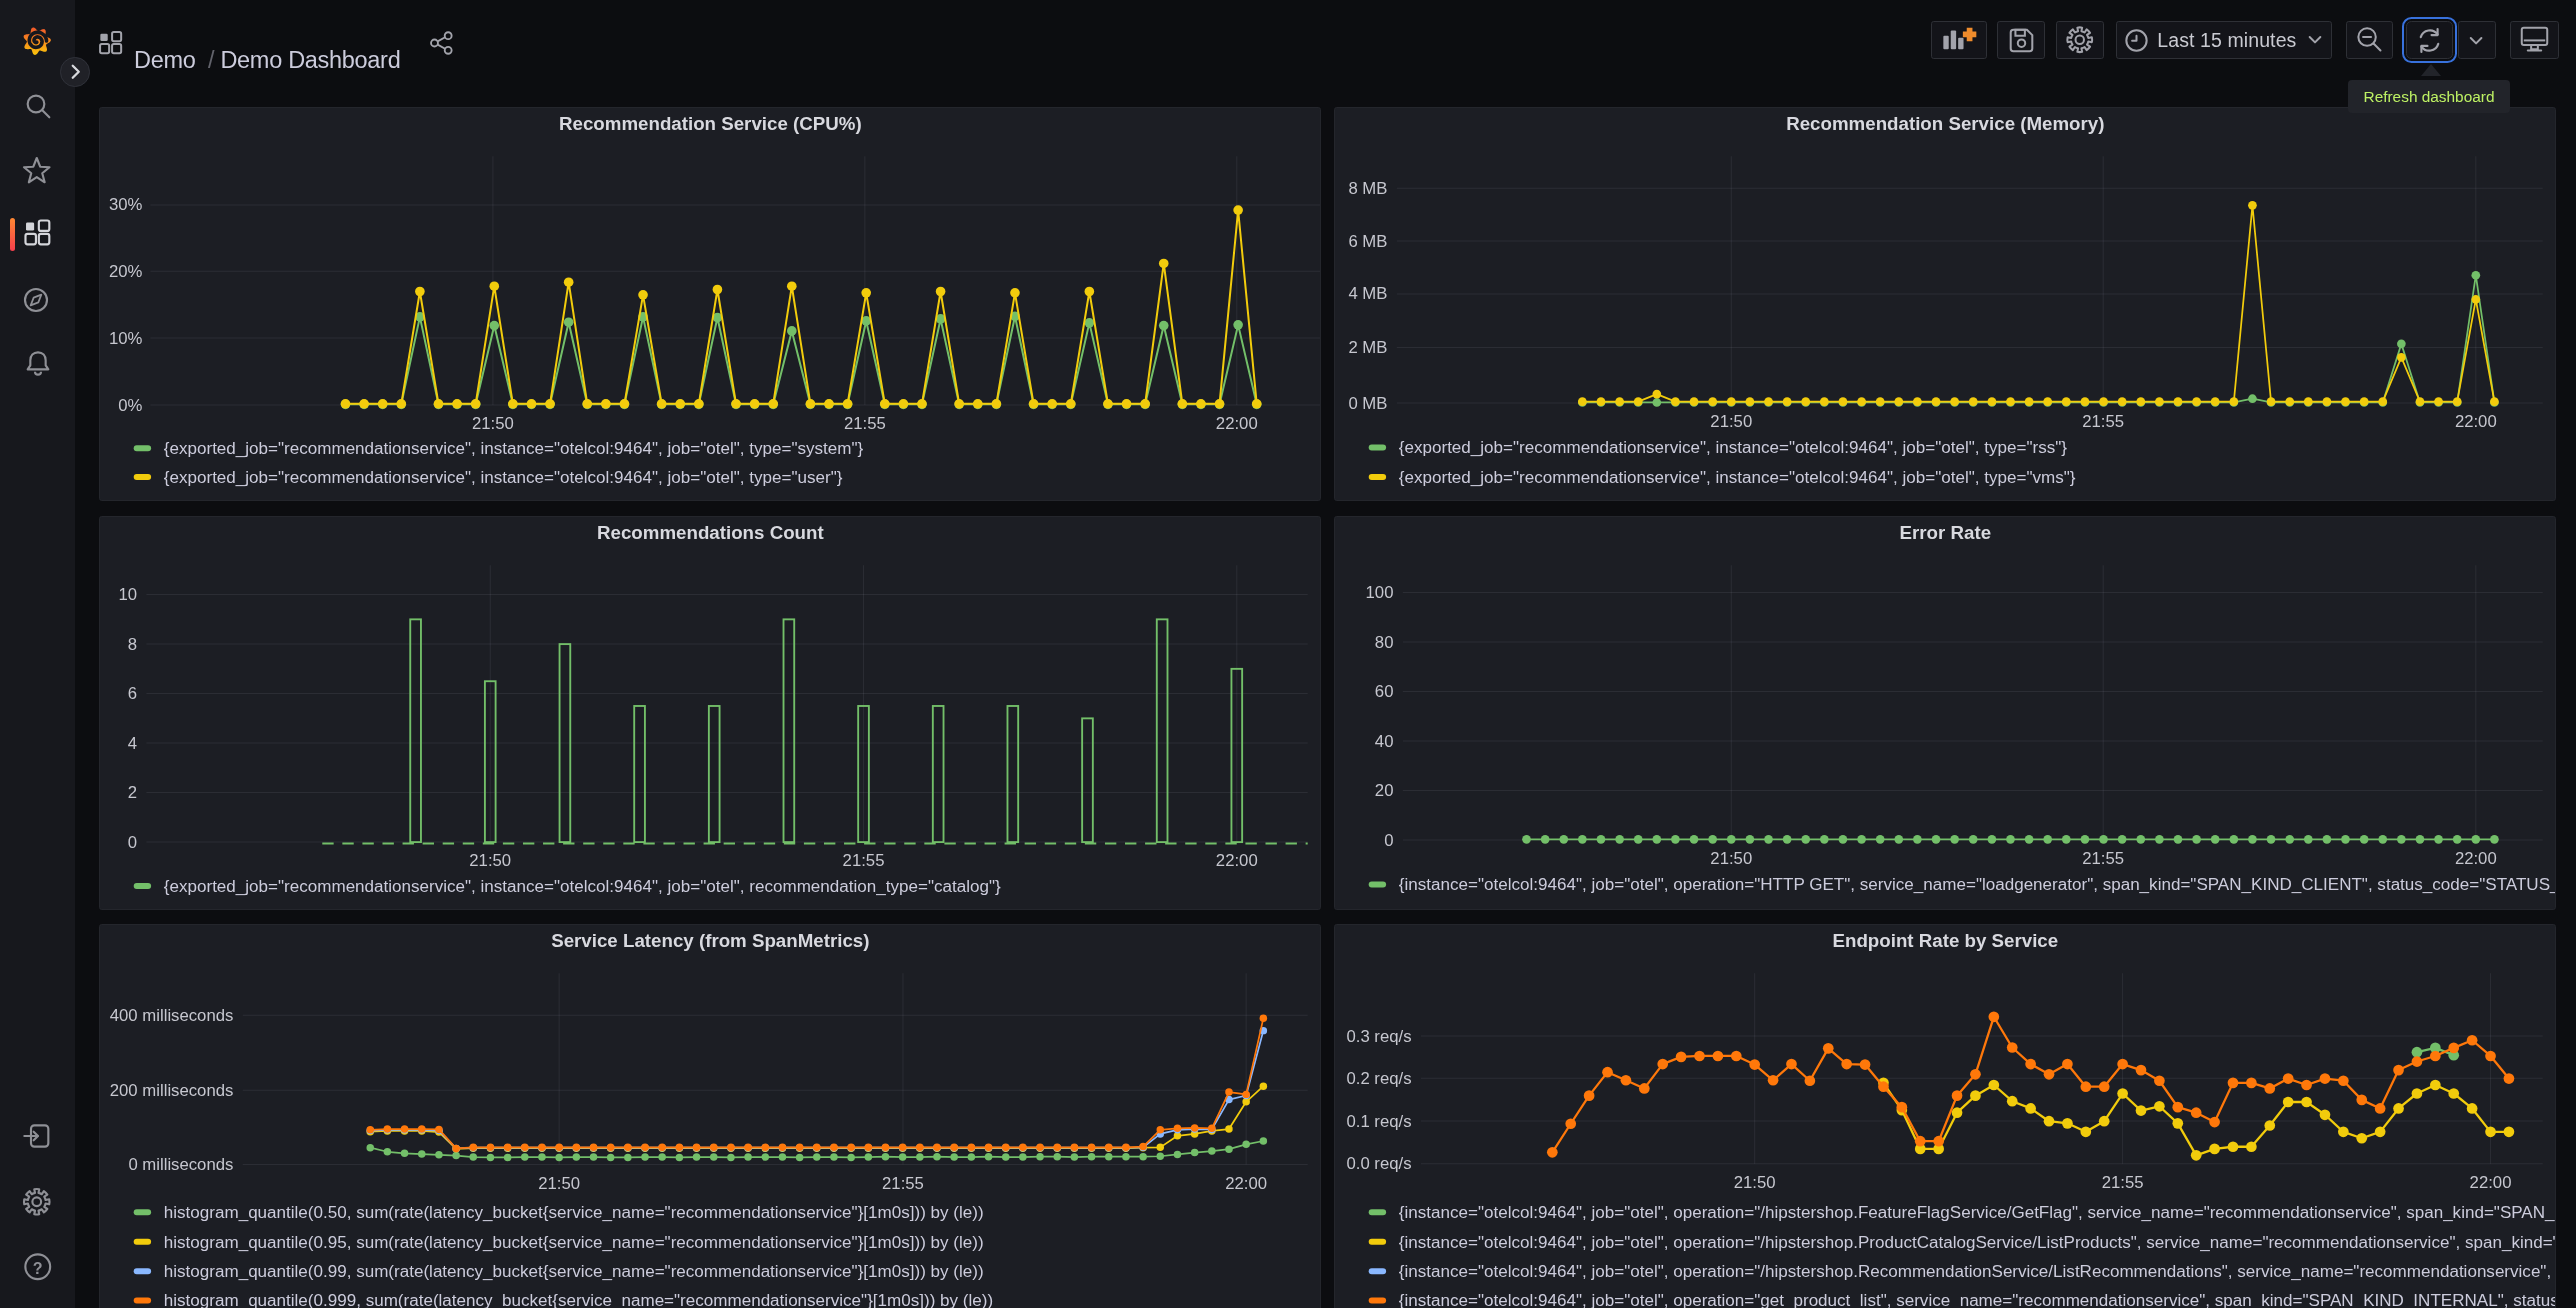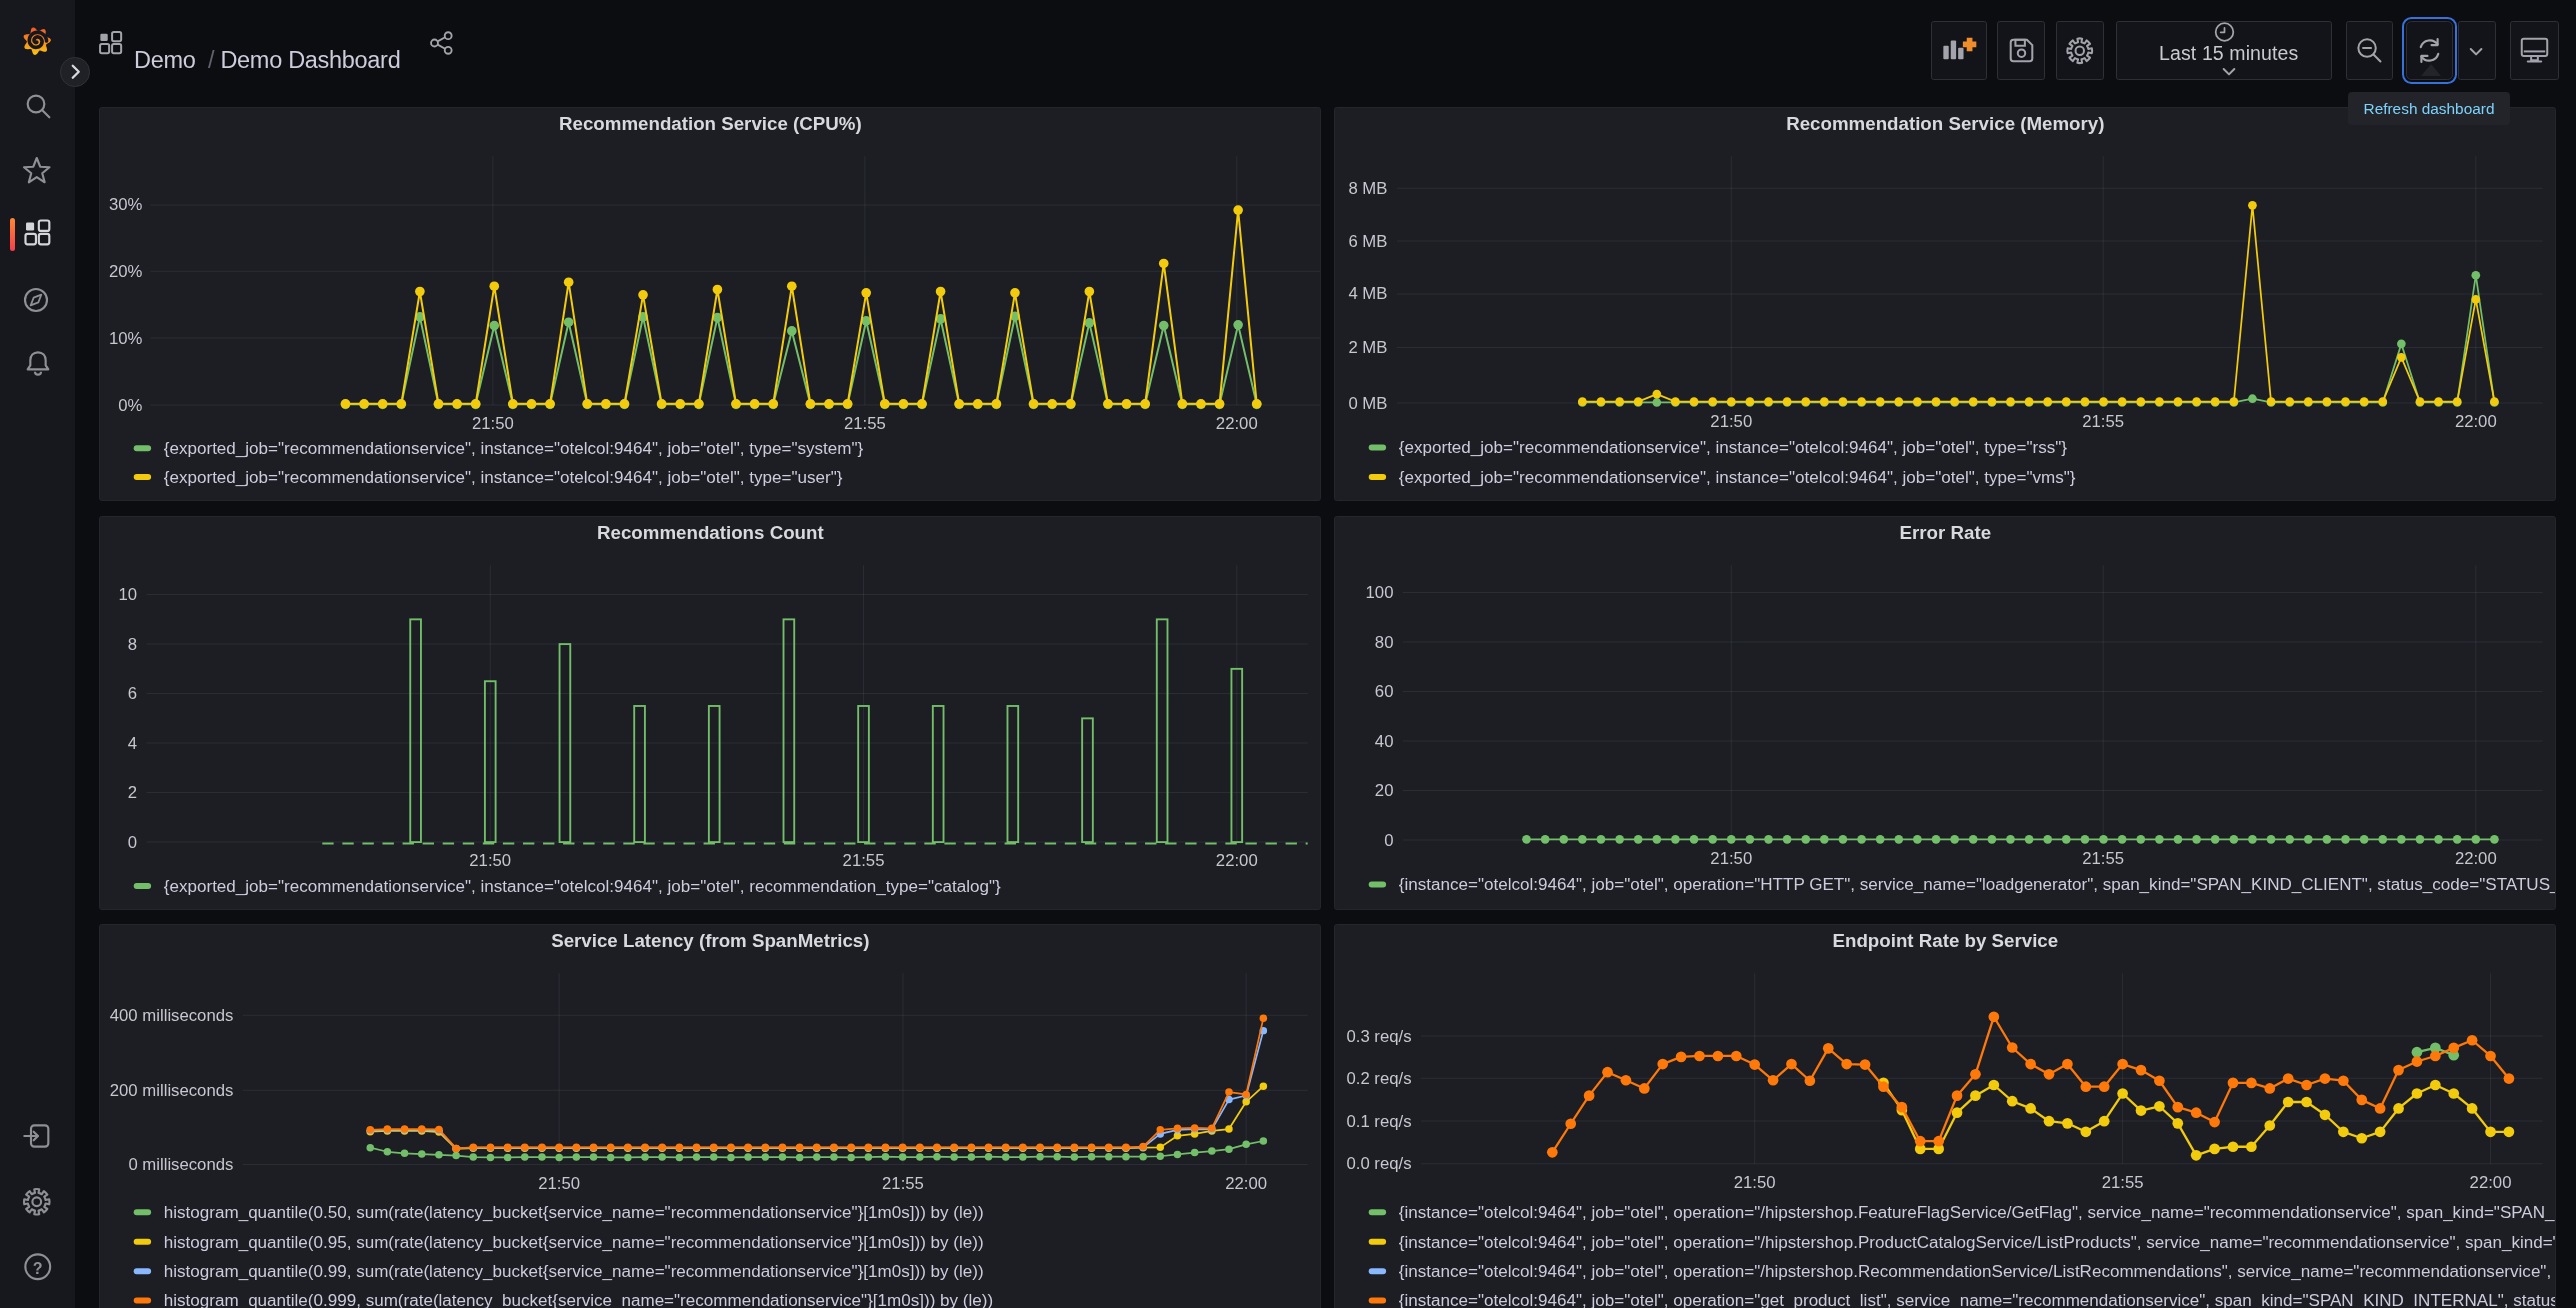--- a/index.html
+++ b/index.html
@@ -3,22 +3,22 @@
 <style>
 * { margin:0; padding:0; box-sizing:border-box; }
 html,body { width:2576px; height:1308px; overflow:hidden; background:#0c0d10;
   font-family:"Liberation Sans", sans-serif; }
 #page { position:relative; width:2576px; height:1308px; }
 .abs { position:absolute; }
 #sidebar { position:absolute; left:0; top:0; width:75px; height:1308px; background:#17181d; }
 #sidebar svg, #sidebar div { position:absolute; }
 #header { position:absolute; left:0; top:0; width:2576px; height:85px; }
 #header svg { position:absolute; }
-.tbtn { position:absolute; top:21px; height:59px; background:#131419; border:1px solid #2e3036;
-  border-radius:2.7px; display:flex; align-items:center; justify-content:center;flex-direction:column; }
+.tbtn { position:absolute; top:21px; height:38px; background:#131419; border:1px solid #2e3036;
+  border-radius:2.7px; display:flex; align-items:center; justify-content:center; }
 #header .tbtn svg { position:static; }
 .panel { position:absolute; background:#1c1e24; border:1px solid #24262c; border-radius:2.7px; }
 </style></head>
 <body>
 <div id="page">
 <div id="sidebar">
       <svg class="abs" style="left:22px;top:25px" width="31" height="32" viewBox="0 0 46 48">
 <defs>
 <linearGradient id="lg" x1="0" y1="0" x2="0" y2="1">
  <stop offset="0" stop-color="#f1582a"></stop>
@@ -857,15 +857,15 @@
       <circle cx="1752.5" cy="229.6" r="8" fill="#ff780a"></circle>
       <rect x="48" y="425" width="26" height="9" rx="4.5" fill="#73bf69"></rect>
       <text x="93" y="430" font-size="25.5" fill="#ccccdc" font-family="&quot;Liberation Sans&quot;, sans-serif" dominant-baseline="central">{instance="otelcol:9464", job="otel", operation="/hipstershop.FeatureFlagService/GetFlag", service_name="recommendationservice", span_kind="SPAN_KIND_SERVER", status_code="STATUS_CODE_UNSET"}</text>
       <rect x="48" y="469" width="26" height="9" rx="4.5" fill="#f2cc0c"></rect>
       <text x="93" y="474" font-size="25.5" fill="#ccccdc" font-family="&quot;Liberation Sans&quot;, sans-serif" dominant-baseline="central">{instance="otelcol:9464", job="otel", operation="/hipstershop.ProductCatalogService/ListProducts", service_name="recommendationservice", span_kind="SPAN_KIND_CLIENT", status_code="STATUS_CODE_UNSET"}</text>
       <rect x="48" y="513" width="26" height="9" rx="4.5" fill="#8ab8ff"></rect>
       <text x="93" y="518" font-size="25.5" fill="#ccccdc" font-family="&quot;Liberation Sans&quot;, sans-serif" dominant-baseline="central">{instance="otelcol:9464", job="otel", operation="/hipstershop.RecommendationService/ListRecommendations", service_name="recommendationservice", span_kind="SPAN_KIND_SERVER", status_code="STATUS_CODE_UNSET"}</text>
       <rect x="48" y="557" width="26" height="9" rx="4.5" fill="#ff780a"></rect>
       <text x="93" y="562" font-size="25.5" fill="#ccccdc" font-family="&quot;Liberation Sans&quot;, sans-serif" dominant-baseline="central">{instance="otelcol:9464", job="otel", operation="get_product_list", service_name="recommendationservice", span_kind="SPAN_KIND_INTERNAL", status_code="STATUS_CODE_UNSET"}</text>
     </svg>
-<div class="abs" style="left:2348px;top:92px;width:162px;height:33px;background:#22242a;border-radius:4px;z-index:30;display:flex;align-items:center;justify-content:center;font-size:15.4px;color:#7dd3fc;white-space:nowrap">Refresh dashboard</div>
+<div class="abs" style="left:2348px;top:80px;width:162px;height:33px;background:#22242a;border-radius:4px;z-index:30;display:flex;align-items:center;justify-content:center;font-size:15.4px;color:#bef264;white-space:nowrap">Refresh dashboard</div>
     <div class="abs" style="left:2421px;top:64px;width:0;height:0;border-left:10.7px solid transparent;border-right:10.7px solid transparent;border-bottom:12px solid #22242a;z-index:30"></div>
 </div>
 
 </body></html>

